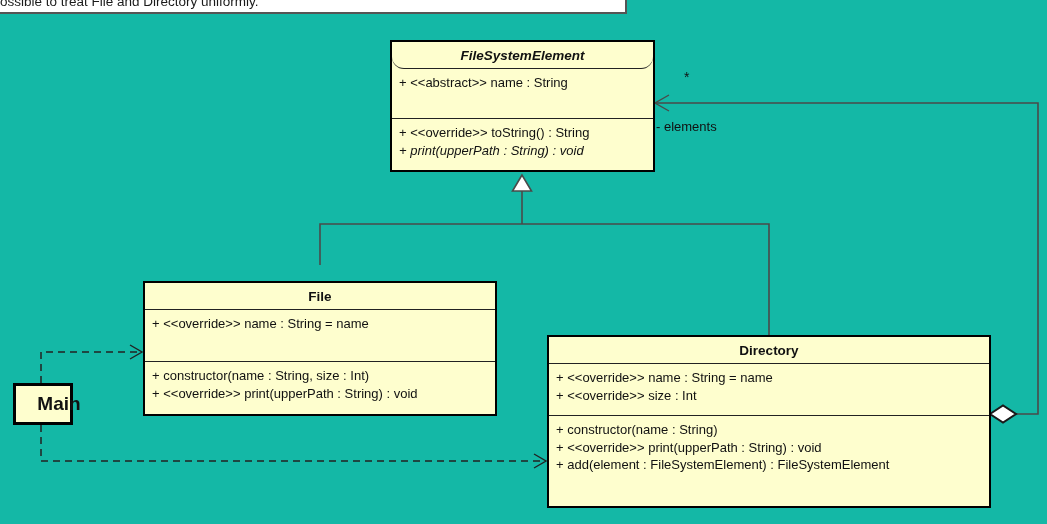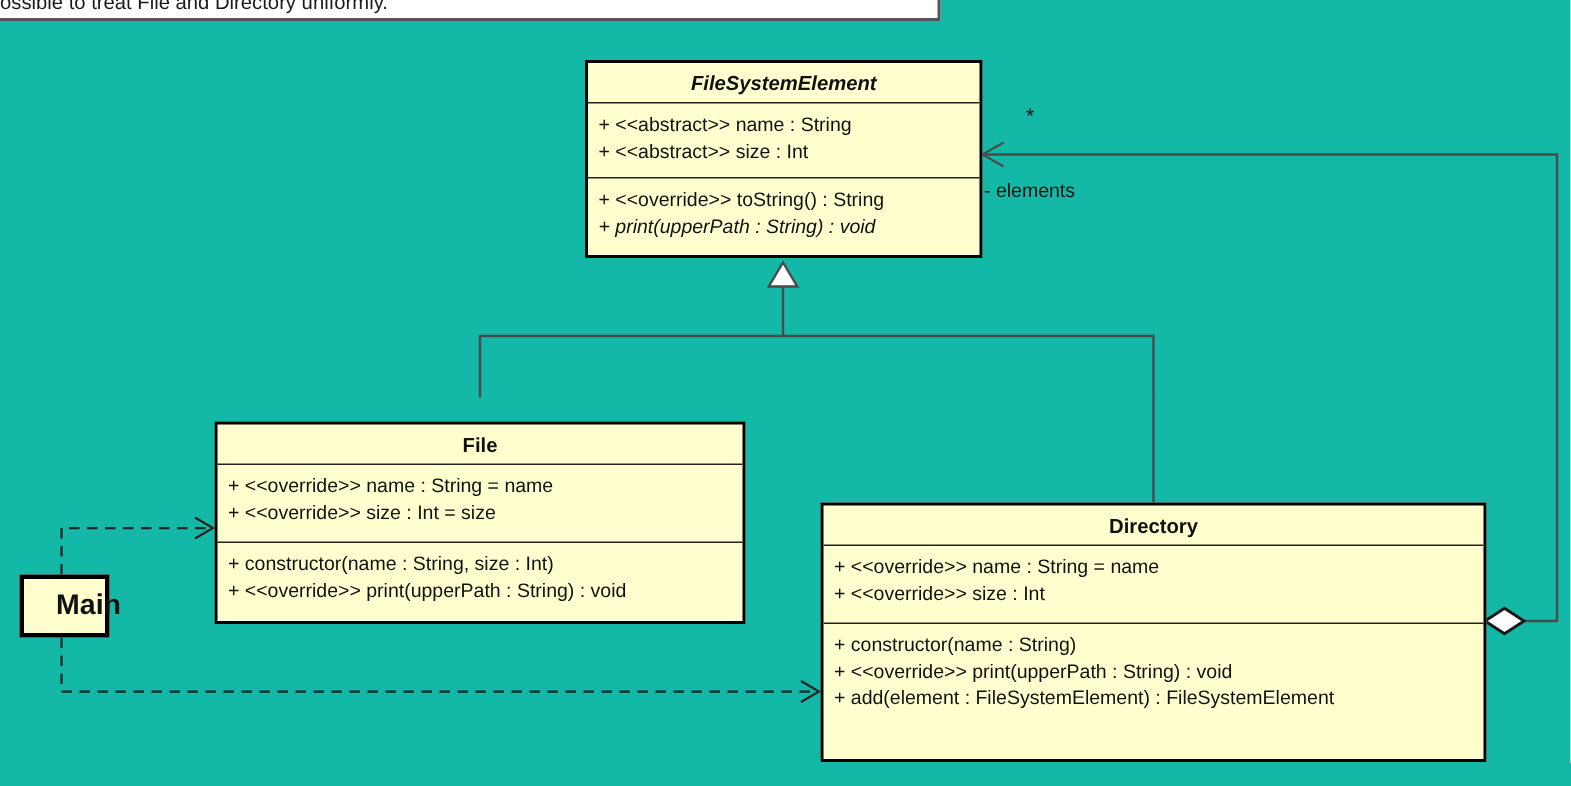--- a/index.html
+++ b/index.html
@@ -53,21 +53,21 @@
   }
   .uml-title {
     display: flex;
     align-items: center;
     justify-content: center;
     font-weight: bold;
     font-size: 13.5px;
     border-bottom: 1px solid #222222;
     box-sizing: border-box;
   }
-  .uml-title.italic { font-style: italic; }
+  .uml-title.italic { font-style: italic; border-radius: 12px; }
   .uml-compartment {
     box-sizing: border-box;
     padding: 5px 3px 0 7px;
     border-bottom: 1px solid #222222;
     overflow: hidden;
   }
   .uml-compartment.last { border-bottom: none; }
   .member {
     font-size: 13px;
     line-height: 17.5px;
@@ -122,33 +122,31 @@
     <polyline points="534,454 546,461 534,468" fill="none" stroke="#222222" stroke-width="1.4"></polyline>
   </svg>
 
   <div class="rel-label star" style="left:684px; top:69px;">*</div>
   <div class="rel-label" style="left:656px; top:119px;">- elements</div>
 
   <div class="uml-class" style="left:390px; top:40px; width:265px; height:132px;">
     <div class="uml-title italic" style="height:27px;">FileSystemElement</div>
     <div class="uml-compartment" style="height:50px;">
       <div class="member">+ &lt;&lt;abstract&gt;&gt; name : String</div>
-      <div class="member">+ &lt;&lt;abstract&gt;&gt; size : Int</div>
     </div>
     <div class="uml-compartment last" style="height:51px;">
       <div class="member">+ &lt;&lt;override&gt;&gt; toString() : String</div>
       <div class="member italic">+ print(upperPath : String) : void</div>
     </div>
   </div>
 
   <div class="uml-class" style="left:143px; top:265px; width:354px; height:135px;margin-top:16px;">
     <div class="uml-title" style="height:27px;">File</div>
     <div class="uml-compartment" style="height:52px;">
       <div class="member">+ &lt;&lt;override&gt;&gt; name : String = name</div>
-      <div class="member">+ &lt;&lt;override&gt;&gt; size : Int = size</div>
     </div>
     <div class="uml-compartment last" style="height:52px;">
       <div class="member">+ constructor(name : String, size : Int)</div>
       <div class="member">+ &lt;&lt;override&gt;&gt; print(upperPath : String) : void</div>
     </div>
   </div>
 
   <div class="uml-class" style="left:547px; top:335px; width:444px; height:173px;">
     <div class="uml-title" style="height:27px;">Directory</div>
     <div class="uml-compartment" style="height:52px;">

